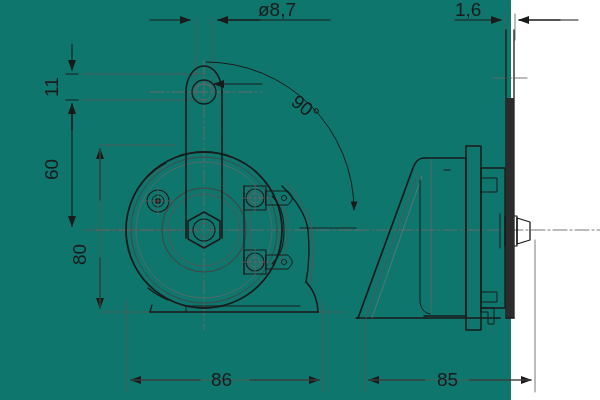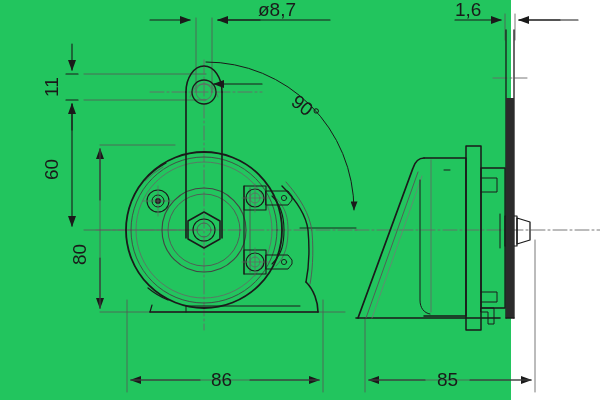--- a/index.html
+++ b/index.html
@@ -1,18 +1,18 @@
 <!DOCTYPE html>
 <html><head>
 <meta charset="utf-8">
 <style>
   html,body{margin:0;padding:0;background:#ffffff;}
   body{width:600px;height:400px;overflow:hidden;
        font-family:"Liberation Sans",sans-serif;}
-  #stage{position:relative;width:511px;height:400px;background:#22c55e;}
+  #stage{position:relative;width:511px;height:400px;background:#0f766e;}
   #stage svg{position:absolute;left:0;top:0;}
   .dimtext{font-family:"Liberation Sans",sans-serif;font-size:19px;fill:#1a1a1a;}
 </style>
 </head>
 <body>
 
 <div id="stage">
 
 <svg width="600" height="400" viewBox="0 0 600 400">
   <defs>

